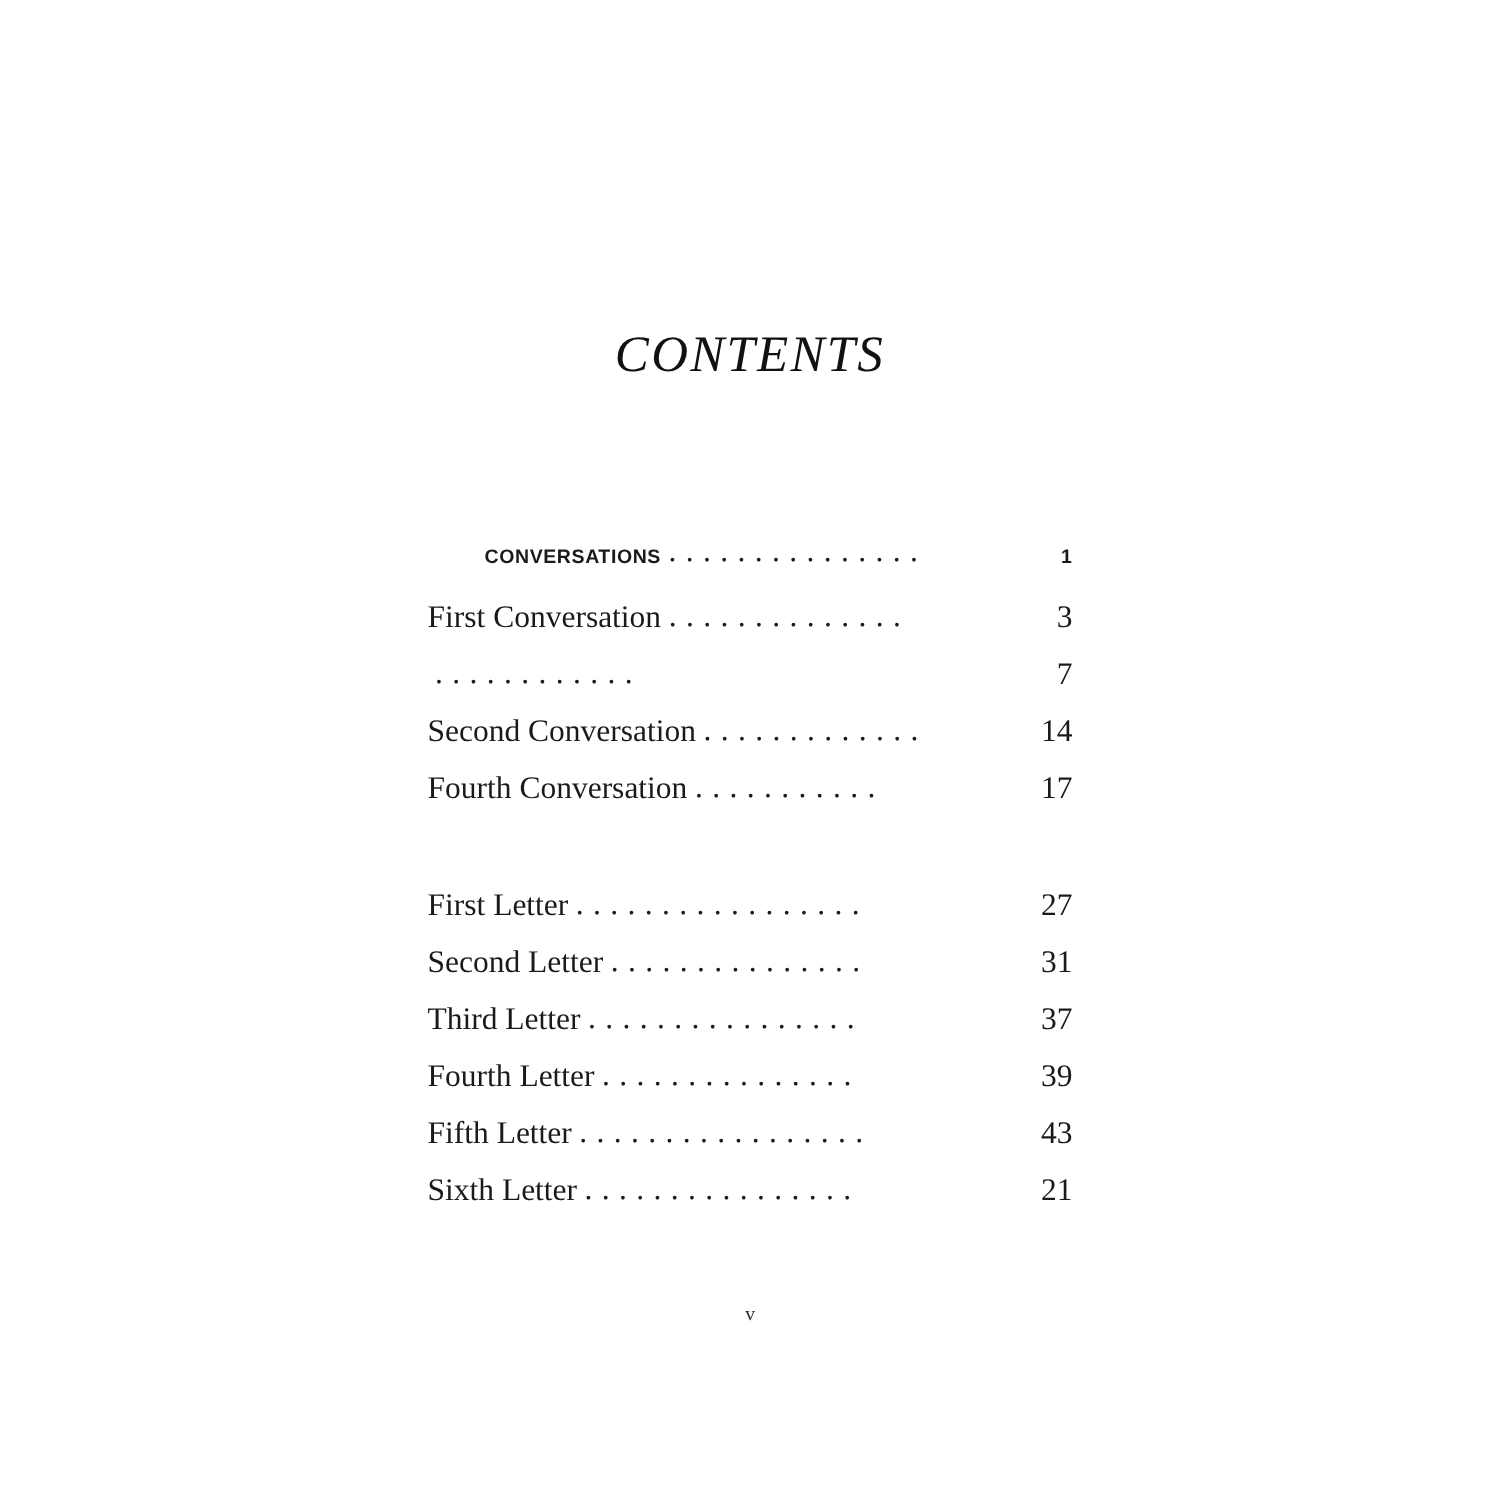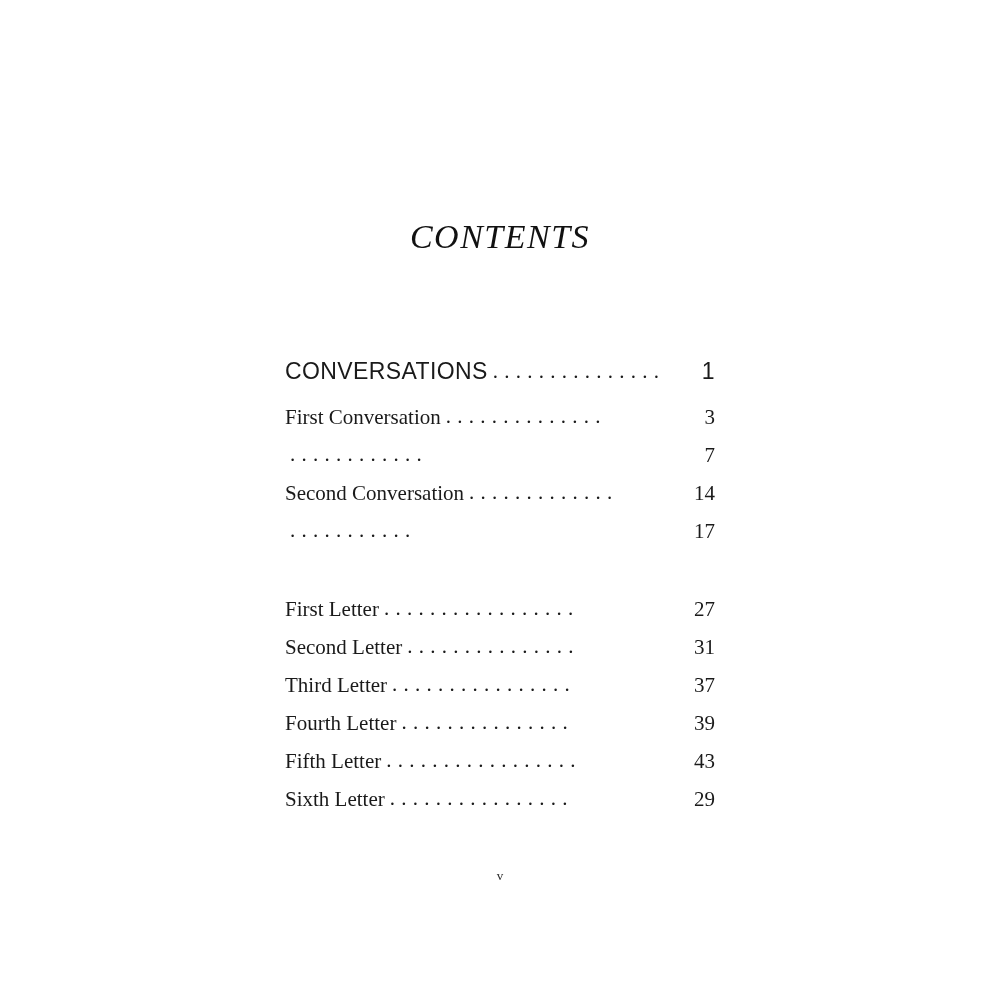--- a/index.html
+++ b/index.html
@@ -77,23 +77,24 @@
     font-size: 21px;
     color: #1a1a1a;
     text-align: right;
     min-width: 26px;
   }
 
   
   .entry.section .label,
   .entry.section .page-no {
     font-family: "Liberation Sans", sans-serif;
-    font-weight: normal;
-    font-size: 23px;
+    font-weight: bold;
+    font-size: 13px;
     letter-spacing: 0.4px;
+    margin-left: 38px;
   }
   .entry.section .leader {
     font-family: "Liberation Serif", serif;
     font-size: 21px;
   }
 
   .row-conversations { margin-bottom: 20px; }
   .row-sub { margin-bottom: 13px; }
   .section-gap { height: 40px; }
   .row-letters { margin-bottom: 22px; }
@@ -137,20 +138,21 @@
       <span class="page-no">7</span>
     </div>
 
     <div class="entry row-sub">
       <span class="label">Second Conversation</span>
       <span class="leader">. . . . . . . . . . . . .</span>
       <span class="page-no">14</span>
     </div>
 
     <div class="entry row-sub">
+      <span class="label">Fourth Conversation</span>
       <span class="leader">. . . . . . . . . . .</span>
       <span class="page-no">17</span>
     </div>
 
     <div class="section-gap"></div>
 
 
     <div class="entry row-sub">
       <span class="label">First Letter</span>
       <span class="leader">. . . . . . . . . . . . . . . . .</span>
@@ -177,20 +179,20 @@
 
     <div class="entry row-sub">
       <span class="label">Fifth Letter</span>
       <span class="leader">. . . . . . . . . . . . . . . . .</span>
       <span class="page-no">43</span>
     </div>
 
     <div class="entry row-sub">
       <span class="label">Sixth Letter</span>
       <span class="leader">. . . . . . . . . . . . . . . .</span>
-      <span class="page-no">29</span>
+      <span class="page-no">21</span>
     </div>
 
   </div>
 
   <div class="folio">v</div>
 
 </div>
 
 </body></html>

